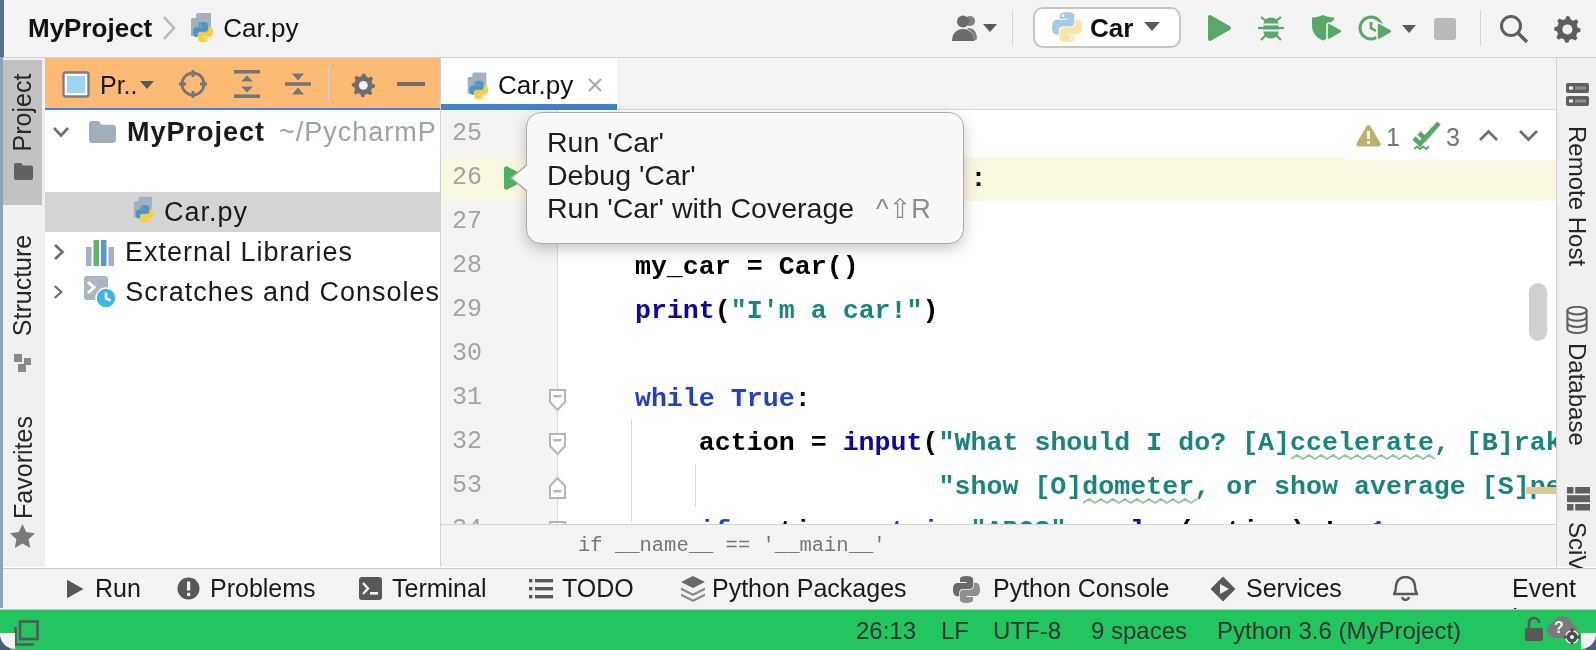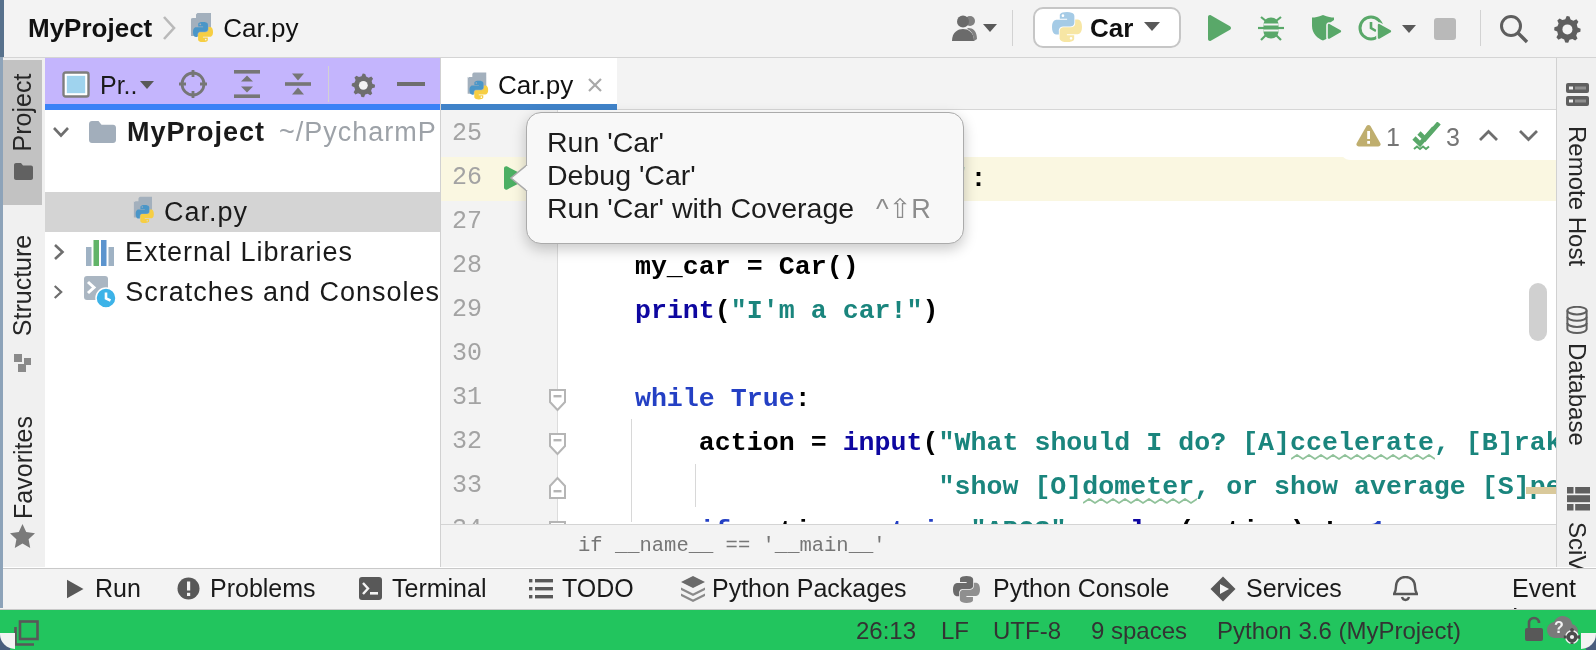--- a/index.html
+++ b/index.html
@@ -3,21 +3,21 @@
 <meta charset="utf-8">
 <style>
 * { margin:0; padding:0; box-sizing:border-box; }
 html,body { width:1596px; height:650px; overflow:hidden; }
 body { font-family:"Liberation Sans", sans-serif; position:relative; background:#fff; }
 .abs { position:absolute; }
 .mono { font-family:"Liberation Mono", monospace; }
 #topbar { left:0; top:0; width:1596px; height:58px; background:#f3f3f3; border-bottom:1px solid #d4d4d4; }
 #leftstripe { left:0; top:58px; width:45px; height:509px; background:#f0f0f0; }
 #projpanel { left:45px; top:58px; width:396px; height:509px; background:#fff; border-right:1px solid #d1d1d1; }
-#projtoolbar { left:0; top:0; width:395px; height:52px; background:#c4b5fd; border-bottom:6px solid #3b82f6; }
+#projtoolbar { left:0; top:0; width:395px; height:52px; background:#fdba74; border-bottom:2px solid #3b82f6; }
 #editorzone { left:441px; top:58px; width:1115px; height:509px; background:#fff; }
 #tabbar { left:0; top:0; width:1115px; height:52px; background:#f3f3f3; border-bottom:1px solid #d6d6d6; }
 #rightstripe { left:1556px; top:58px; width:40px; height:509px; background:#f0f0f0; border-left:1px solid #d1d1d1; }
 #bottombar { left:0; top:568px; width:1596px; height:41px; background:#f3f3f3; border-top:1px solid #c9c9c9; }
 #statusbar { left:0; top:609px; width:1596px; height:41px; background:#22c55e; border-top:1px solid #c9c9c9; }
 #leftblue { left:0; top:0; width:4px; height:57px; background:#57718c; }
 #leftblue2 { left:0; top:57px; width:3px; height:551px; background:#8da3b9; }
 .vlabL { transform:rotate(-90deg); white-space:nowrap; font-size:25px; color:#262626; }
 .vlabR { writing-mode:vertical-rl; white-space:nowrap; font-size:24px; color:#262626; }
 .trow { position:absolute; left:0; width:395px; height:40px; display:flex; align-items:center; font-size:27px; letter-spacing:1px; color:#1a1a1a; white-space:nowrap; }
@@ -242,21 +242,21 @@
     <div class="abs" style="left:116px; top:0; width:1px; height:414px; background:#dcdcdc;"></div>
 
     <div class="lnum" style="top:9px;">25</div>
     <div class="lnum" style="top:53px;">26</div>
     <div class="lnum" style="top:97px;">27</div>
     <div class="lnum" style="top:141px;">28</div>
     <div class="lnum" style="top:185px;">29</div>
     <div class="lnum" style="top:229px;">30</div>
     <div class="lnum" style="top:273px;">31</div>
     <div class="lnum" style="top:317px;">32</div>
-    <div class="lnum" style="top:361px;">33</div>
+    <div class="lnum" style="top:361px;">53</div>
     <div class="lnum" style="top:405px;">34</div>
 
     <svg class="abs" style="left:61px; top:55px;" width="26" height="26" viewBox="0 0 26 26">
         <path d="M2 3.5 C2 1.8 3.8 0.8 5.3 1.6 L23.5 11.1 C25.1 11.9 25.1 14.1 23.5 14.9 L5.3 24.4 C3.8 25.2 2 24.2 2 22.5 Z" fill="#4caf63"></path>
       </svg>
 
     <svg class="abs" style="left:107px; top:278px;" width="19" height="24" viewBox="0 0 19 24">
         <path d="M2 2 L17 2 L17 14 L9.5 22 L2 14 Z" fill="#fff" stroke="#b5b5b5" stroke-width="2"></path>
         <rect x="5.5" y="7" width="8" height="2.4" fill="#b5b5b5"></rect>
       </svg>

